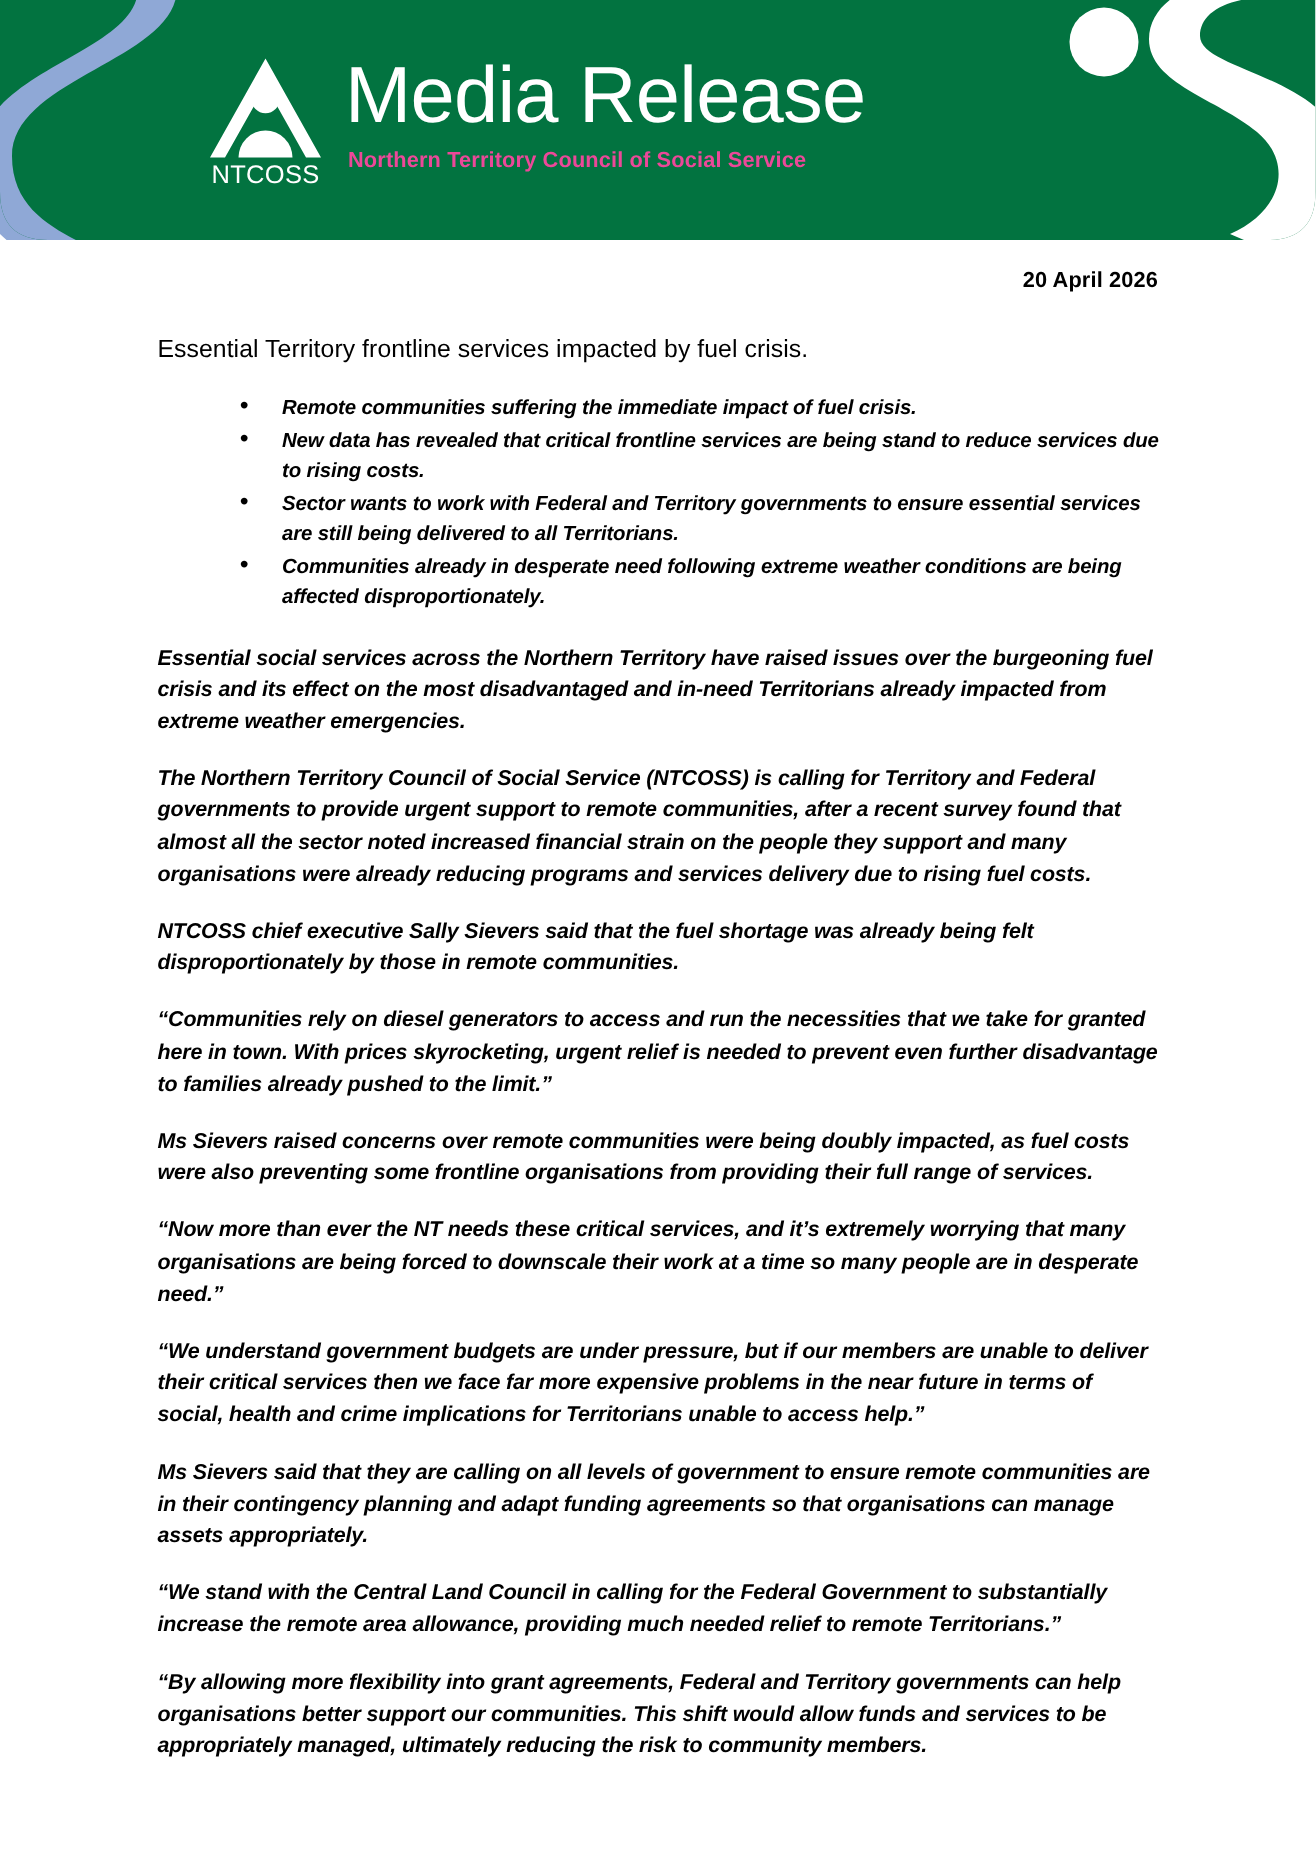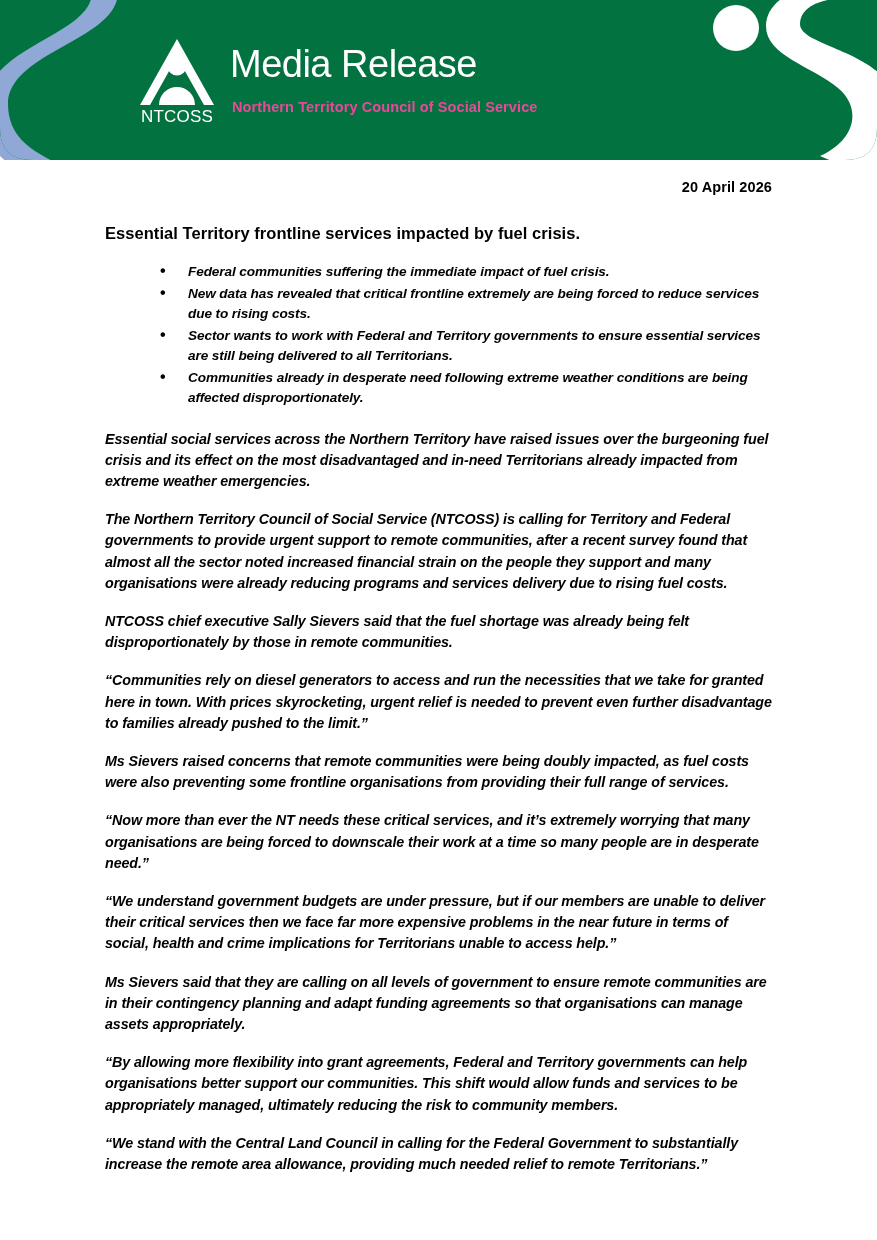--- a/index.html
+++ b/index.html
@@ -46,21 +46,21 @@
     height: 88px;
   }
   .logo svg { display: block; }
 
   .title-block {
     position: absolute;
     left: 230px;
     top: 32px;
   }
   .masthead-title {
-    font-size: 38px;
+    font-size: 53px;
     line-height: 64px;
     font-weight: normal;
     color: #ffffff;
     letter-spacing: -0.5px;
     margin: 0;
     white-space: nowrap;
   }
   .masthead-sub {
     font-size: 14.5px;
     line-height: 18px;
@@ -88,21 +88,21 @@
 
   .content {
     position: absolute;
     top: 62px;
     left: 105px;
     width: 668px;
   }
 
   h1.headline {
     font-size: 16.5px;
-    font-weight: bold;
+    font-weight: normal;
     margin: 0 0 18px 0;
     letter-spacing: 0.05px;
     line-height: 22px;
   }
 
   ul.keypoints {
     margin: 0 0 20px 0;
     padding: 0 0 0 55px;
     list-style: none;
   }
@@ -193,30 +193,30 @@
 
 <div class="page">
 
   <div class="date-line">20 April 2026</div>
 
   <div class="content">
 
     <h1 class="headline">Essential Territory frontline services impacted by fuel crisis.</h1>
 
     <ul class="keypoints">
-      <li>Federal communities suffering the immediate impact of fuel crisis.</li>
-      <li>New data has revealed that critical frontline extremely are being forced to reduce services due to rising costs.</li>
+      <li>Remote communities suffering the immediate impact of fuel crisis.</li>
+      <li>New data has revealed that critical frontline services are being stand to reduce services due to rising costs.</li>
       <li>Sector wants to work with Federal and Territory governments to ensure essential services are still being delivered to all Territorians.</li>
       <li>Communities already in desperate need following extreme weather conditions are being affected disproportionately.</li>
     </ul>
 
     <p class="para">Essential social services across the Northern Territory have raised issues over the burgeoning fuel crisis and its effect on the most disadvantaged and in-need Territorians already impacted from extreme weather emergencies.</p>
     <p class="para">The Northern Territory Council of Social Service (NTCOSS) is calling for Territory and Federal governments to provide urgent support to remote communities, after a recent survey found that almost all the sector noted increased financial strain on the people they support and many organisations were already reducing programs and services delivery due to rising fuel costs.</p>
     <p class="para">NTCOSS chief executive Sally Sievers said that the fuel shortage was already being felt disproportionately by those in remote communities.</p>
     <p class="para">“Communities rely on diesel generators to access and run the necessities that we take for granted here in town. With prices skyrocketing, urgent relief is needed to prevent even further disadvantage to families already pushed to the limit.”</p>
-    <p class="para">Ms Sievers raised concerns that remote communities were being doubly impacted, as fuel costs were also preventing some frontline organisations from providing their full range of services.</p>
+    <p class="para">Ms Sievers raised concerns over remote communities were being doubly impacted, as fuel costs were also preventing some frontline organisations from providing their full range of services.</p>
     <p class="para">“Now more than ever the NT needs these critical services, and it’s extremely worrying that many organisations are being forced to downscale their work at a time so many people are in desperate need.”</p>
     <p class="para">“We understand government budgets are under pressure, but if our members are unable to deliver their critical services then we face far more expensive problems in the near future in terms of social, health and crime implications for Territorians unable to access help.”</p>
     <p class="para">Ms Sievers said that they are calling on all levels of government to ensure remote communities are in their contingency planning and adapt funding agreements so that organisations can manage assets appropriately.</p>
+    <p class="para">“We stand with the Central Land Council in calling for the Federal Government to substantially increase the remote area allowance, providing much needed relief to remote Territorians.”</p>
     <p class="para">“By allowing more flexibility into grant agreements, Federal and Territory governments can help organisations better support our communities. This shift would allow funds and services to be appropriately managed, ultimately reducing the risk to community members.</p>
-    <p class="para">“We stand with the Central Land Council in calling for the Federal Government to substantially increase the remote area allowance, providing much needed relief to remote Territorians.”</p>
   </div>
 </div>
 
 </body></html>

